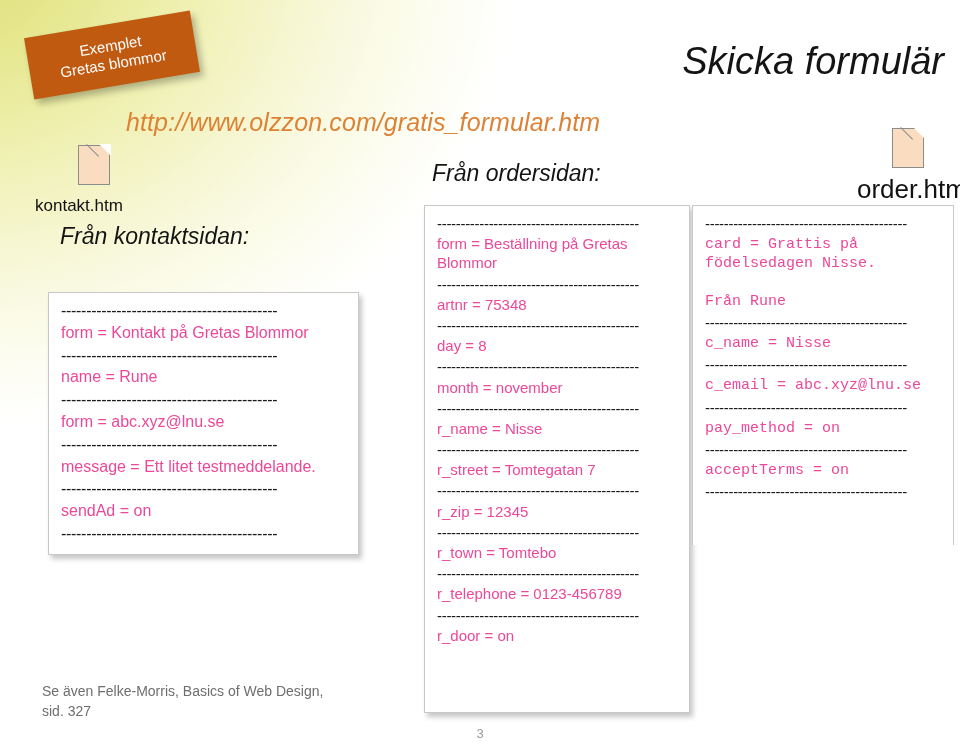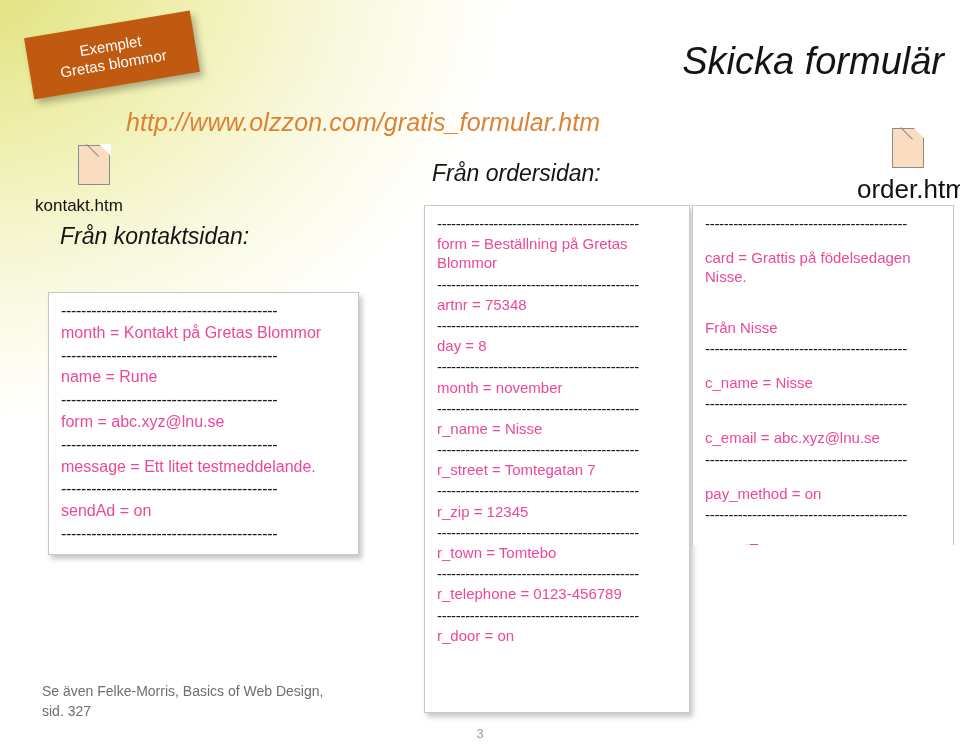--- a/index.html
+++ b/index.html
@@ -193,21 +193,21 @@
   #box-kontakt .dline,
   #box-kontakt .drow { font-size: 16px; line-height: 1.30; }
   #box-kontakt .drow { margin: 1px 0 2px 0; }
 
   #box-order .dline,
   #box-order .drow { font-size: 15px; line-height: 1.28; }
   #box-order .drow { margin: 1px 0 2px 0; }
 
   #box-card .dline,
   #box-card .drow { font-size: 15px; line-height: 1.28; }
-  #box-card .drow { margin: 15px 0 2px 0; }
+  #box-card .drow { margin: 2px 0 2px 0; font-family: Liberation Mono, monospace; }
 
   .blank-row { height: 14px; }
 
   
   #footnote {
     position: absolute;
     left: 42px;
     top: 682px;
     font-size: 14px;
     color: #6e6e6e;
@@ -250,21 +250,21 @@
     <div class="fold"></div>
     <div class="foldline"></div>
   </div>
   <div id="label-order">order.htm</div>
 
   <div id="heading-kontakt" class="section-heading">Från kontaktsidan:</div>
   <div id="heading-order" class="section-heading">Från ordersidan:</div>
 
   <div id="box-kontakt" class="databox">
     <div class="dline">-------------------------------------------</div>
-    <div class="drow">month = Kontakt på Gretas Blommor</div>
+    <div class="drow">form = Kontakt på Gretas Blommor</div>
     <div class="dline">-------------------------------------------</div>
     <div class="drow">name = Rune</div>
     <div class="dline">-------------------------------------------</div>
     <div class="drow">form = abc.xyz@lnu.se</div>
     <div class="dline">-------------------------------------------</div>
     <div class="drow">message = Ett litet testmeddelande.</div>
     <div class="dline">-------------------------------------------</div>
     <div class="drow">sendAd = on</div>
     <div class="dline">-------------------------------------------</div>
   </div>
@@ -289,21 +289,21 @@
     <div class="dline">-------------------------------------------</div>
     <div class="drow">r_telephone = 0123-456789</div>
     <div class="dline">-------------------------------------------</div>
     <div class="drow">r_door = on</div>
   </div>
 
   <div id="box-card" class="databox">
     <div class="dline">-------------------------------------------</div>
     <div class="drow">card = Grattis på födelsedagen Nisse.</div>
     <div class="blank-row"></div>
-    <div class="drow">Från Nisse</div>
+    <div class="drow">Från Rune</div>
     <div class="dline">-------------------------------------------</div>
     <div class="drow">c_name = Nisse</div>
     <div class="dline">-------------------------------------------</div>
     <div class="drow">c_email = abc.xyz@lnu.se</div>
     <div class="dline">-------------------------------------------</div>
     <div class="drow">pay_method = on</div>
     <div class="dline">-------------------------------------------</div>
     <div class="drow">acceptTerms = on</div>
     <div class="dline">-------------------------------------------</div>
   </div>

